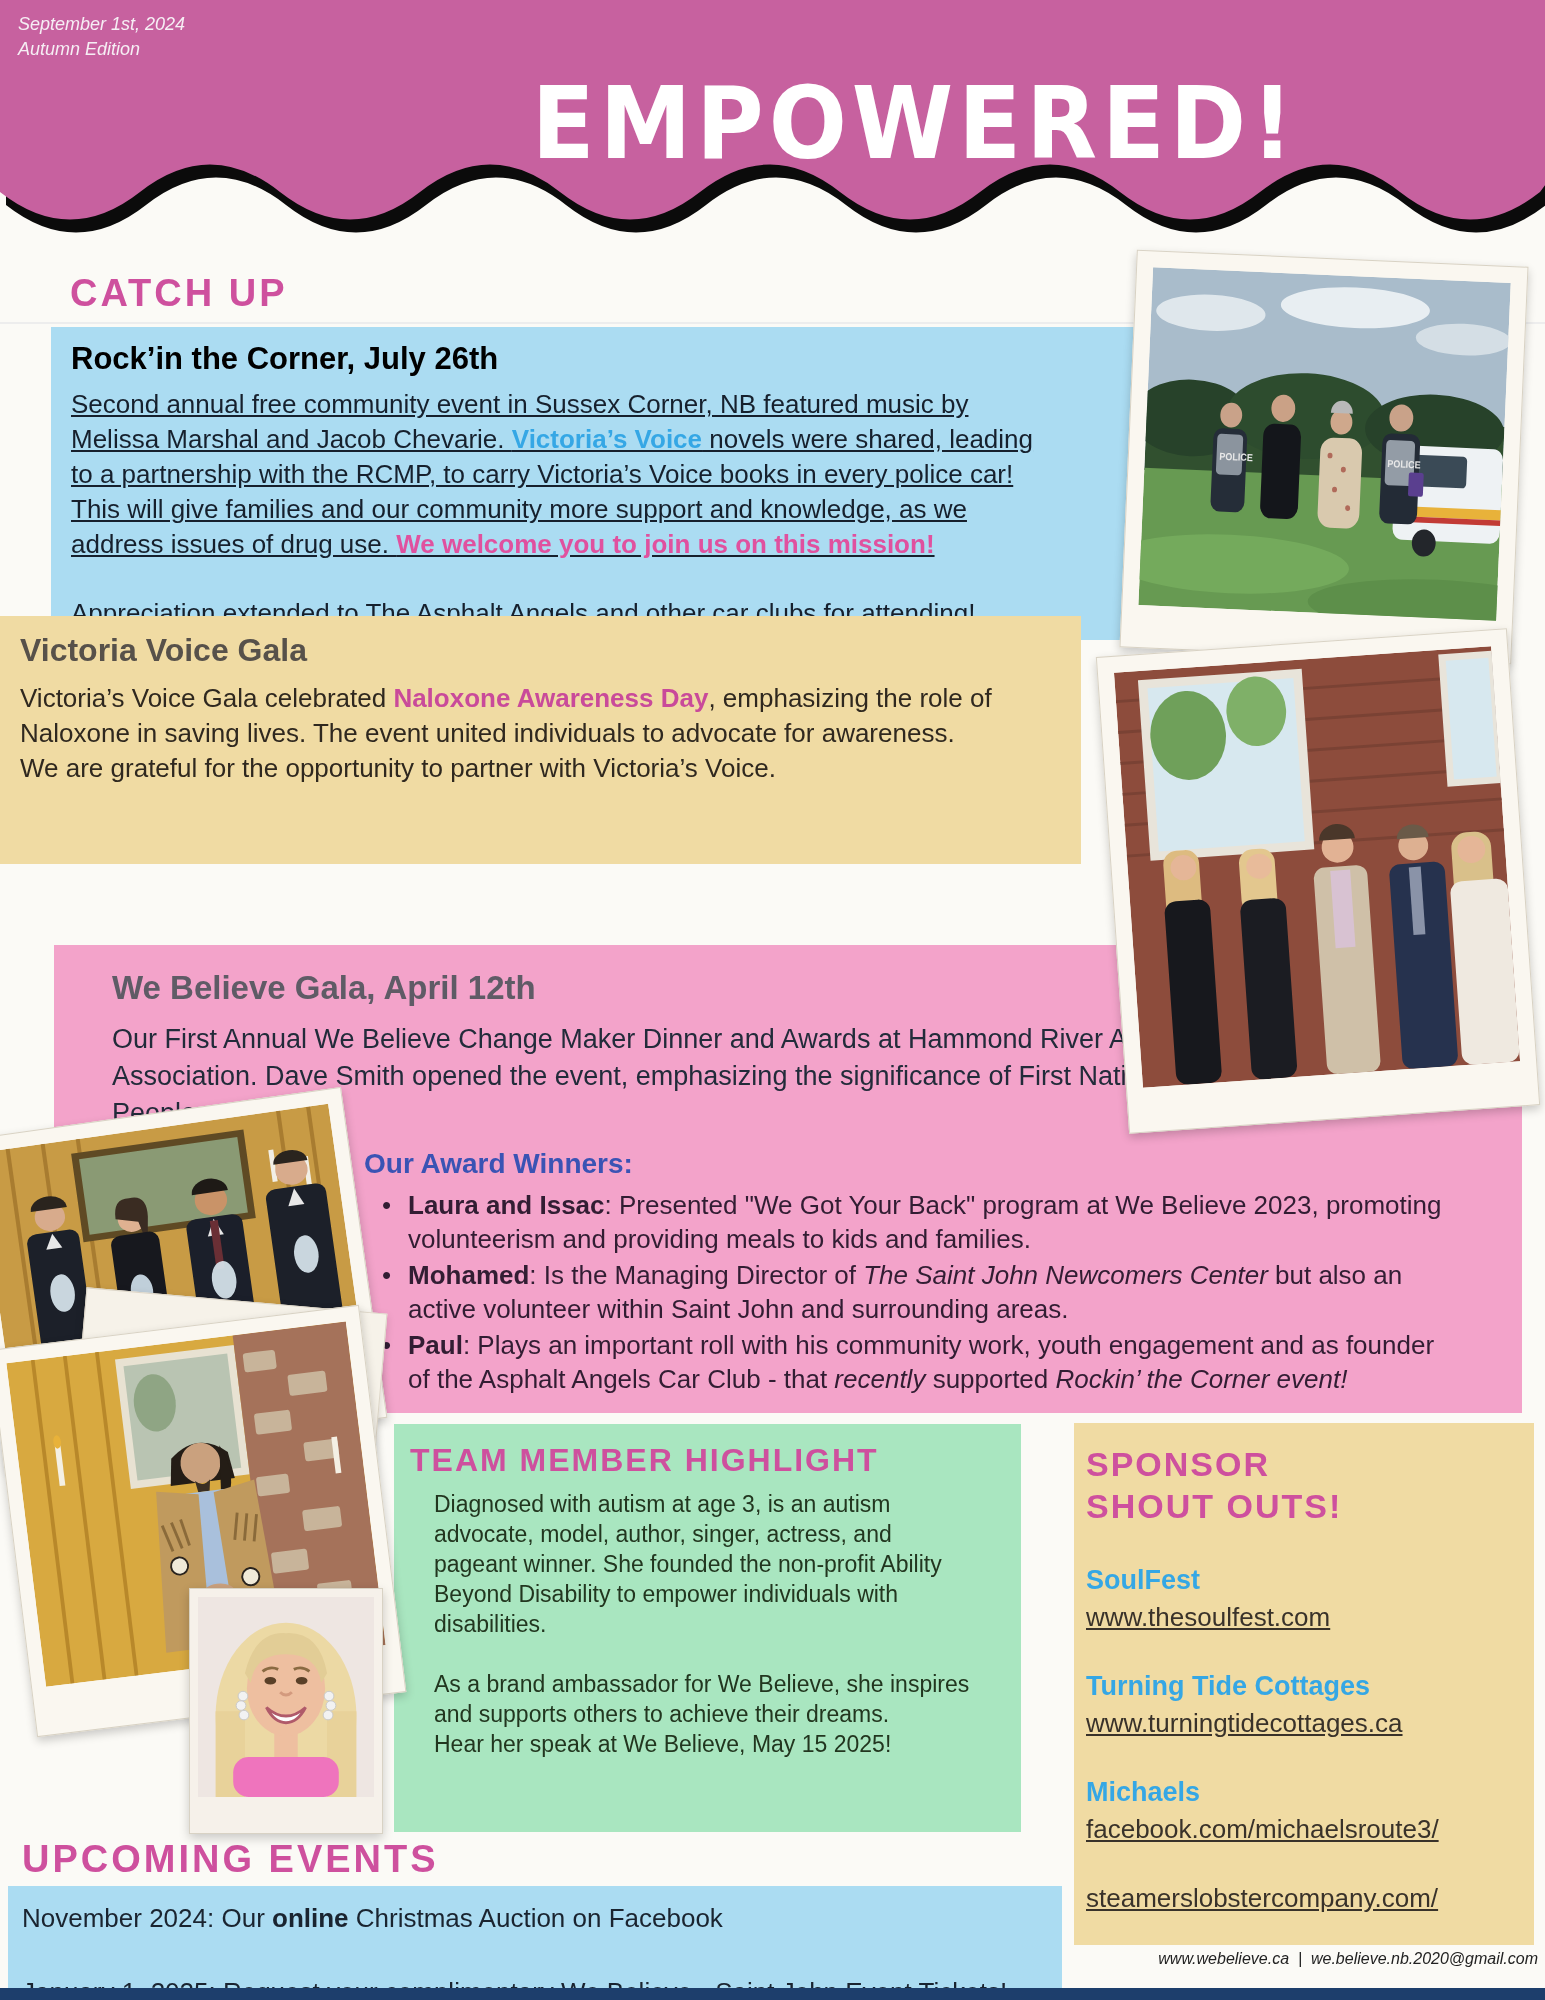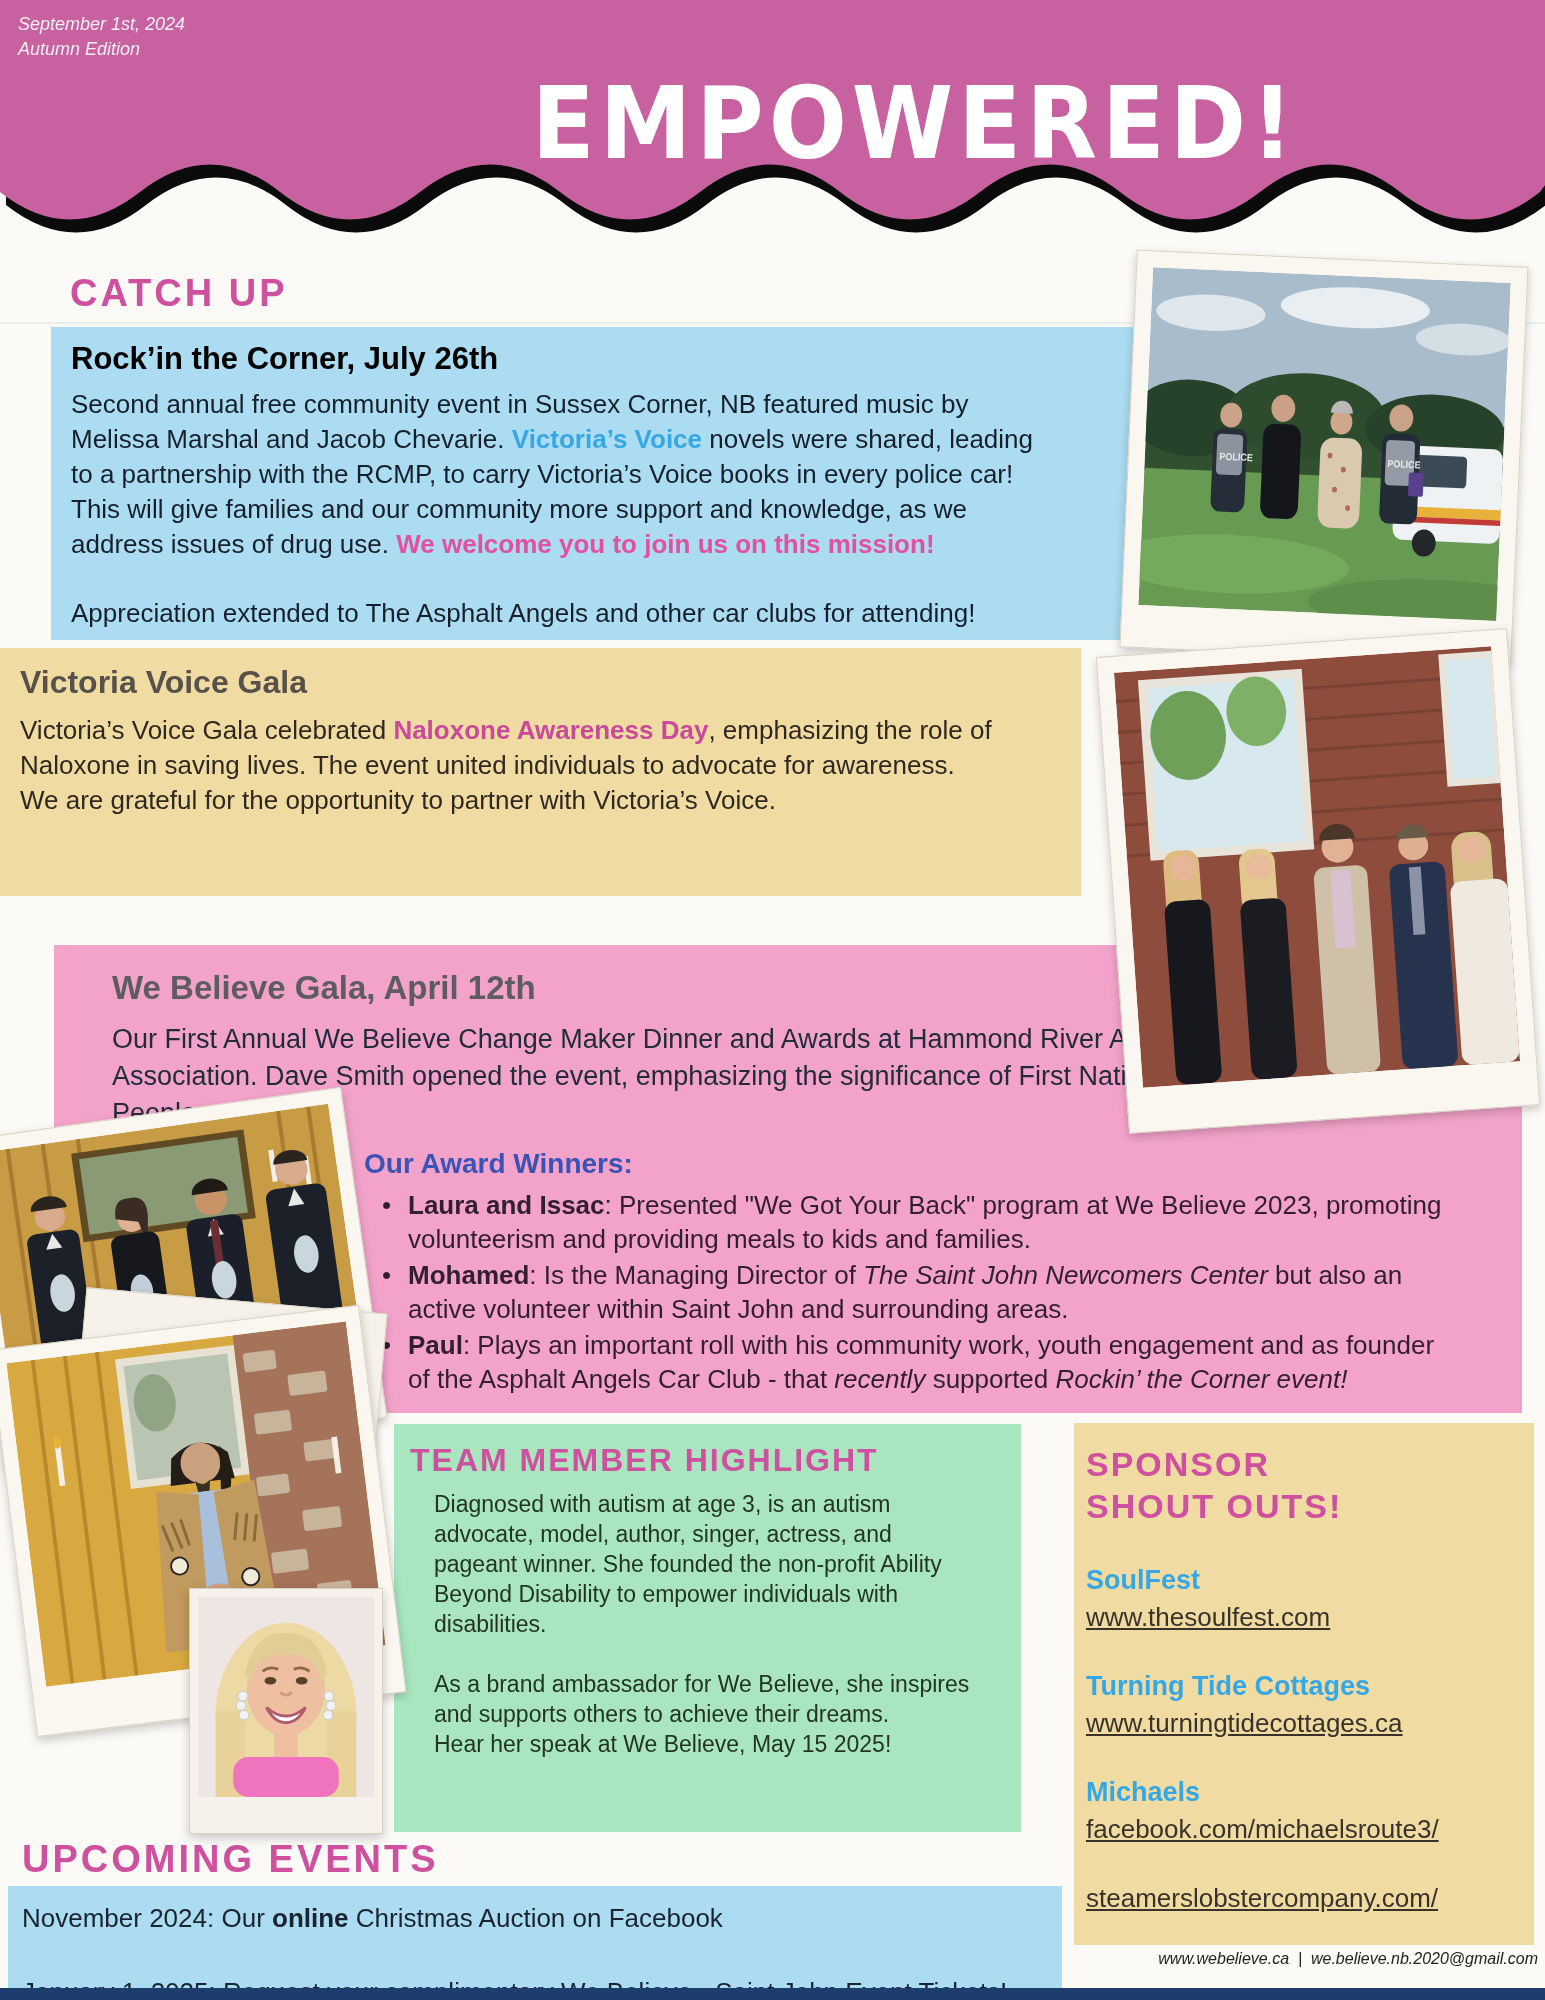--- a/index.html
+++ b/index.html
@@ -18,21 +18,21 @@
                 font-family:"Liberation Sans",sans-serif;}
   .divider{position:absolute;background:#ededed;height:2px;}
   
   .box{position:absolute;box-sizing:border-box;}
   .box-blue{background:#abdcf2;}
   .box-yellow{background:#f0dba3;}
   .box-pink{background:#f3a3ca;}
   .box-green{background:#a9e6c0;}
   .card-title{font-weight:bold;color:#000000;font-size:31px;}
   .para{white-space:pre-line;}
-  .blue-body{font-size:26px;line-height:35px;color:#16202d;}
+  .blue-body{font-size:26px;line-height:35px;color:#16202d;text-decoration:underline;}
   .yellow-body{font-size:26px;line-height:35px;color:#2f281f;}
   .pink-body{font-size:27px;line-height:37px;color:#222b3a;}
   .link-blue{color:#35a7e5;font-weight:bold;}
   .pink-bold{color:#e0519f;font-weight:bold;}
   .naloxone{color:#c94a9a;font-weight:bold;}
   .winners-head{color:#3a53b4;font-weight:bold;font-size:28px;}
   .bullets{margin:8px 0 0 300px;padding:0;list-style:none;}
   .bullets li{position:relative;font-size:26px;line-height:34px;color:#321d33;
               white-space:pre-line;margin-bottom:2px;padding-left:26px;}
   .bullets li::before{content:"\2022";position:absolute;left:0;top:0;font-size:26px;color:#321d33;}
@@ -77,21 +77,21 @@
   <div class="box box-blue" style="left:51px;top:327px;width:1092px;height:313px;padding:14px 20px;">
     <div class="card-title">Rock’in the Corner, July 26th</div>
     <div class="para blue-body" style="margin-top:10px;"><span>Second annual free community event in Sussex Corner, NB featured music by
 Melissa Marshal and Jacob Chevarie. </span><span class="link-blue">Victoria’s Voice</span><span> novels were shared, leading
 to a partnership with the RCMP, to carry Victoria’s Voice books in every police car!
 This will give families and our community more support and knowledge, as we
 address issues of drug use. </span><span class="pink-bold">We welcome you to join us on this mission!</span></div>
     <div class="blue-body" style="margin-top:34px;">Appreciation extended to The Asphalt Angels and other car clubs for attending!</div>
   </div>
 
-  <div class="box box-yellow" style="left:0;top:648px;width:1081px;height:248px;padding:16px 20px;">
+  <div class="box box-yellow" style="left:0;top:616px;width:1081px;height:248px;padding:16px 20px;">
     <div class="card-title" style="font-size:32px;color:#57514a;">Victoria Voice Gala</div>
     <div class="para yellow-body" style="margin-top:12px;"><span>Victoria’s Voice Gala celebrated </span><span class="naloxone">Naloxone Awareness Day</span><span>, emphasizing the role of
 Naloxone in saving lives. The event united individuals to advocate for awareness.
 We are grateful for the opportunity to partner with Victoria’s Voice.</span></div>
   </div>
 
   <div class="box box-pink" style="left:54px;top:945px;width:1468px;height:468px;padding:18px 28px;">
     <div class="card-title" style="font-size:33px;color:#5f5b66;margin:6px 0 0 30px;">We Believe Gala, April 12th</div>
     <div class="para pink-body" style="margin:14px 0 0 30px;">Our First Annual We Believe Change Maker Dinner and Awards at Hammond River Angling
 Association. Dave Smith opened the event, emphasizing the significance of First Nations

